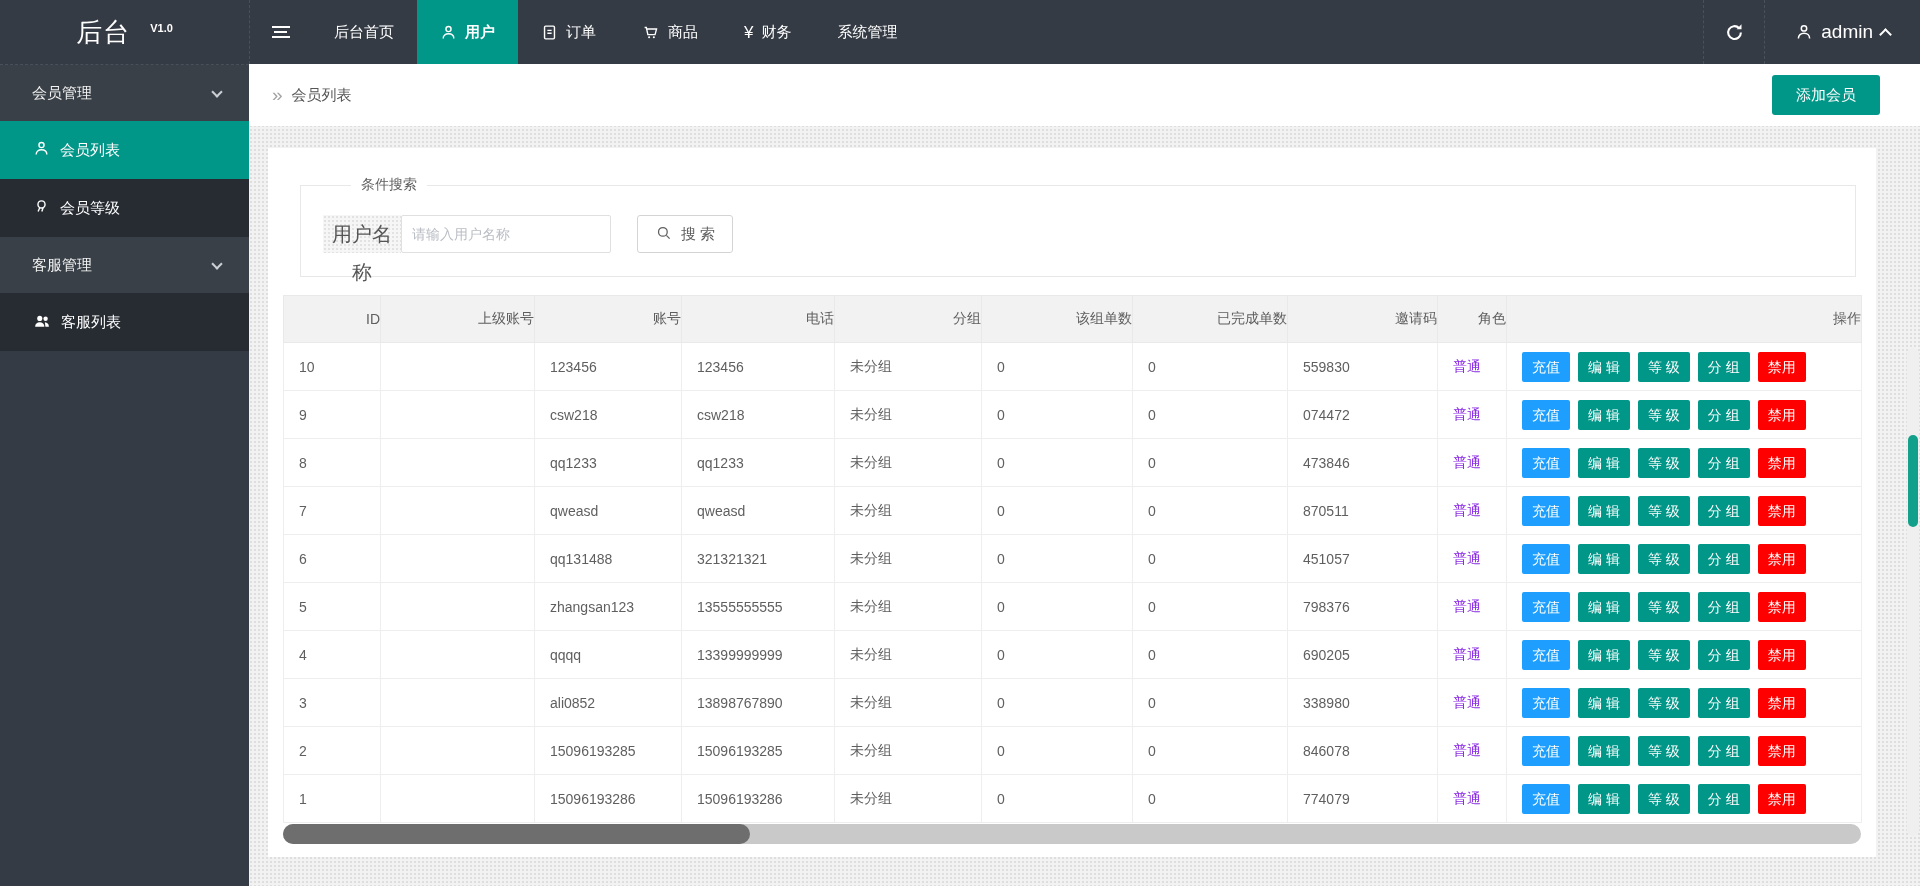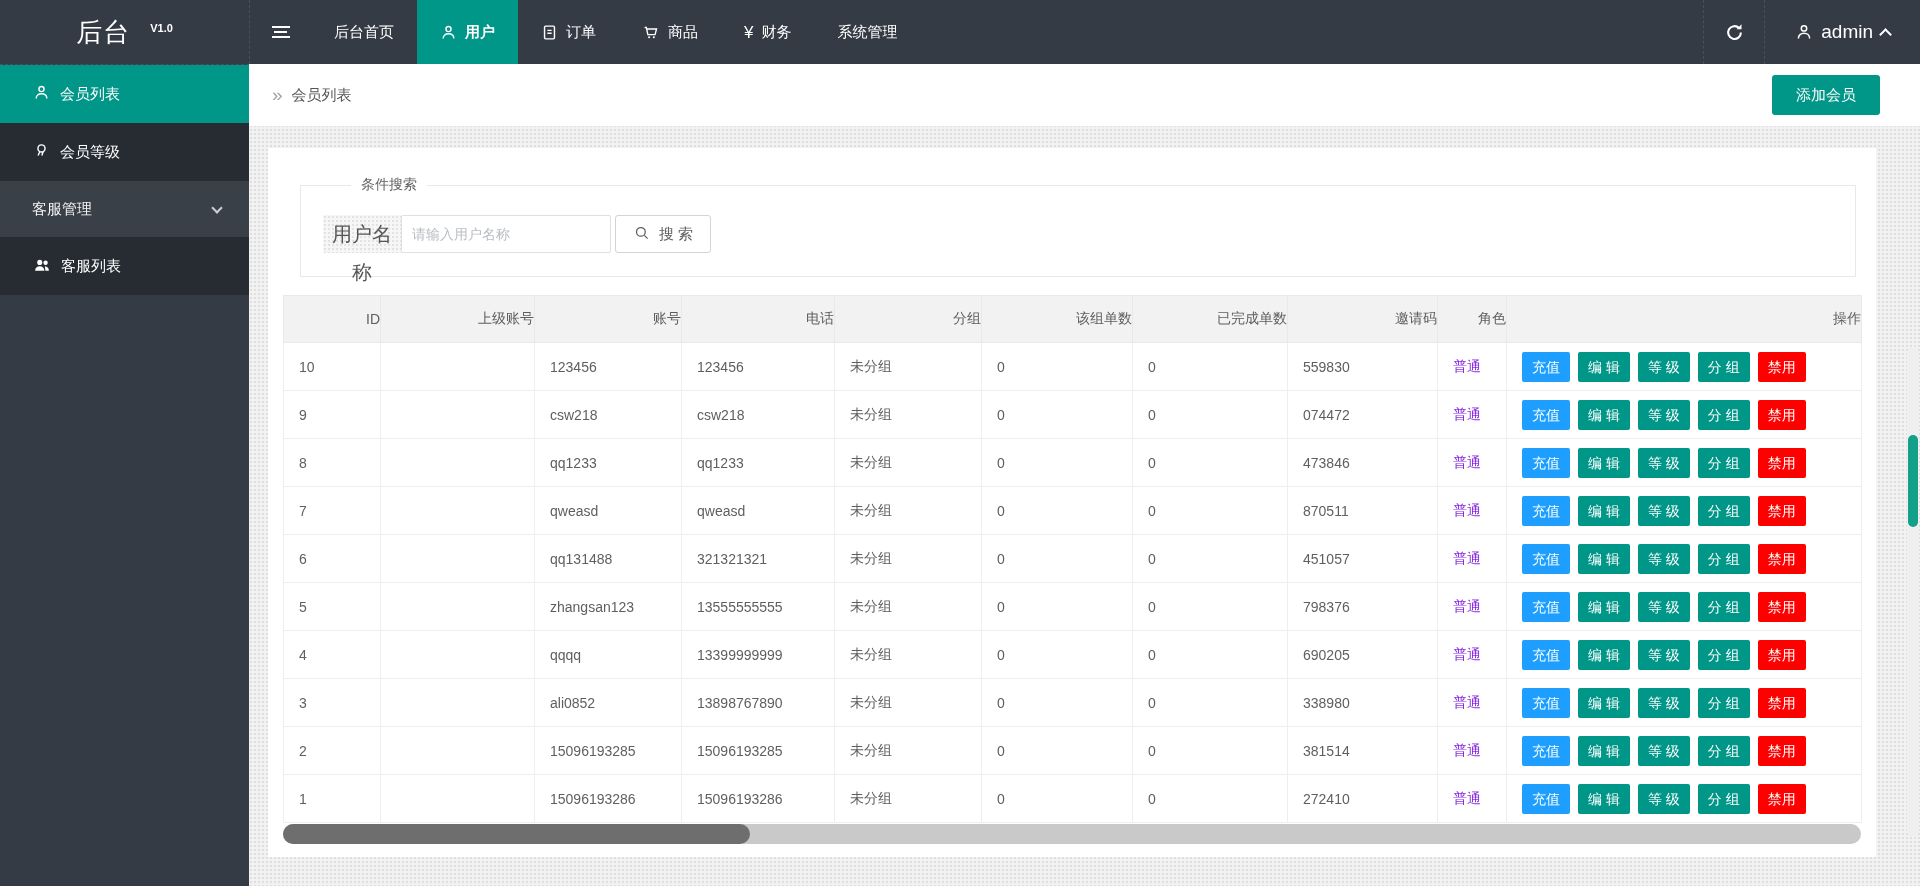--- a/index.html
+++ b/index.html
@@ -61,21 +61,21 @@
   fieldset.search-set legend { font-size:14px; color:#5f5f5f; padding:0 10px; margin-left:28px; }
   .form-row { display:flex; align-items:center; margin-top:6px; }
   .field-label { width:78px; height:38px; line-height:38px; text-align:center;
     font-size:20px; color:#555;
     background-color:#f6f6f6;
     background-image:radial-gradient(#e2e2e2 1px, transparent 1.2px);
     background-size:4px 4px; }
   .field-input { width:210px; height:38px; border:1px solid #e0e0e0; border-radius:2px;
     padding:0 10px; font-size:14px; color:#666; outline:none; }
   .field-input::placeholder { color:#b9bdc4; }
-  .search-btn { margin-left:4px; width:96px; height:38px; background:#fff;
+  .search-btn { margin-left:26px; width:96px; height:38px; background:#fff;
     border:1px solid #d4d4d4; border-radius:3px; display:inline-flex; align-items:center;
     justify-content:center; gap:8px; font-size:15px; color:#5f5f5f; cursor:pointer; }
 
   table.member { margin-top:18px; border-collapse:collapse; table-layout:fixed;
     width:1578px; }
   table.member th { height:47px; background:#f2f2f2; border:1px solid #e9e9e9;
     font-weight:400; font-size:14px; color:#5e5e5e; text-align:right; padding-left:15px; }
   table.member td { height:48px; border:1px solid #eee; font-size:14px; color:#5f5f5f;
     text-align:left; padding-left:15px; background:#fff; }
   td.op { padding-left:12px; white-space:nowrap; }
@@ -161,20 +161,24 @@
             <path d="M4.5 20.5c0-4.2 3.2-6.8 7.5-6.8s7.5 2.6 7.5 6.8" fill="none" stroke="#fff" stroke-width="2"></path>
           </svg>
         </span>
       <span>admin</span>
       <span class="chev-up"></span>
     </div>
   </div>
 </div>
 
 <div class="sidebar">
+  <div class="side-group">
+    <span>会员管理</span>
+    <span class="chev-down"></span>
+  </div>
   <div class="side-item active">
     <span><svg width="17" height="17" viewBox="0 0 24 24">
           <circle cx="12" cy="7.2" r="3.6" fill="none" stroke="#fff" stroke-width="2"></circle>
           <path d="M4.5 20.5c0-4.2 3.2-6.8 7.5-6.8s7.5 2.6 7.5 6.8" fill="none" stroke="#fff" stroke-width="2"></path>
         </svg></span>
     <span>会员列表</span>
   </div>
   <div class="side-item">
     <span><svg width="17" height="17" viewBox="0 0 24 24">
           <circle cx="12" cy="9" r="5" fill="none" stroke="#fff" stroke-width="2"></circle>
@@ -345,33 +349,33 @@
             <td class="op"><a class="abtn" style="background: rgb(30, 159, 255);">充值</a><a class="abtn" style="background: rgb(0, 150, 136);">编 辑</a><a class="abtn" style="background: rgb(0, 150, 136);">等 级</a><a class="abtn" style="background: rgb(0, 150, 136);">分 组</a><a class="abtn" style="background: rgb(255, 0, 0);">禁用</a></td>
           </tr>
           <tr>
             <td>2</td>
             <td></td>
             <td>15096193285</td>
             <td>15096193285</td>
             <td>未分组</td>
             <td>0</td>
             <td>0</td>
-            <td>381514</td>
+            <td>846078</td>
             <td><span class="role" style="color: rgb(138, 43, 226);">普通</span></td>
             <td class="op"><a class="abtn" style="background: rgb(30, 159, 255);">充值</a><a class="abtn" style="background: rgb(0, 150, 136);">编 辑</a><a class="abtn" style="background: rgb(0, 150, 136);">等 级</a><a class="abtn" style="background: rgb(0, 150, 136);">分 组</a><a class="abtn" style="background: rgb(255, 0, 0);">禁用</a></td>
           </tr>
           <tr>
             <td>1</td>
             <td></td>
             <td>15096193286</td>
             <td>15096193286</td>
             <td>未分组</td>
             <td>0</td>
             <td>0</td>
-            <td>272410</td>
+            <td>774079</td>
             <td><span class="role" style="color: rgb(138, 43, 226);">普通</span></td>
             <td class="op"><a class="abtn" style="background: rgb(30, 159, 255);">充值</a><a class="abtn" style="background: rgb(0, 150, 136);">编 辑</a><a class="abtn" style="background: rgb(0, 150, 136);">等 级</a><a class="abtn" style="background: rgb(0, 150, 136);">分 组</a><a class="abtn" style="background: rgb(255, 0, 0);">禁用</a></td>
           </tr>
         </tbody>
     </table>
 
     <div class="hscroll">
       <div class="hthumb"></div>
     </div>
   </div>

